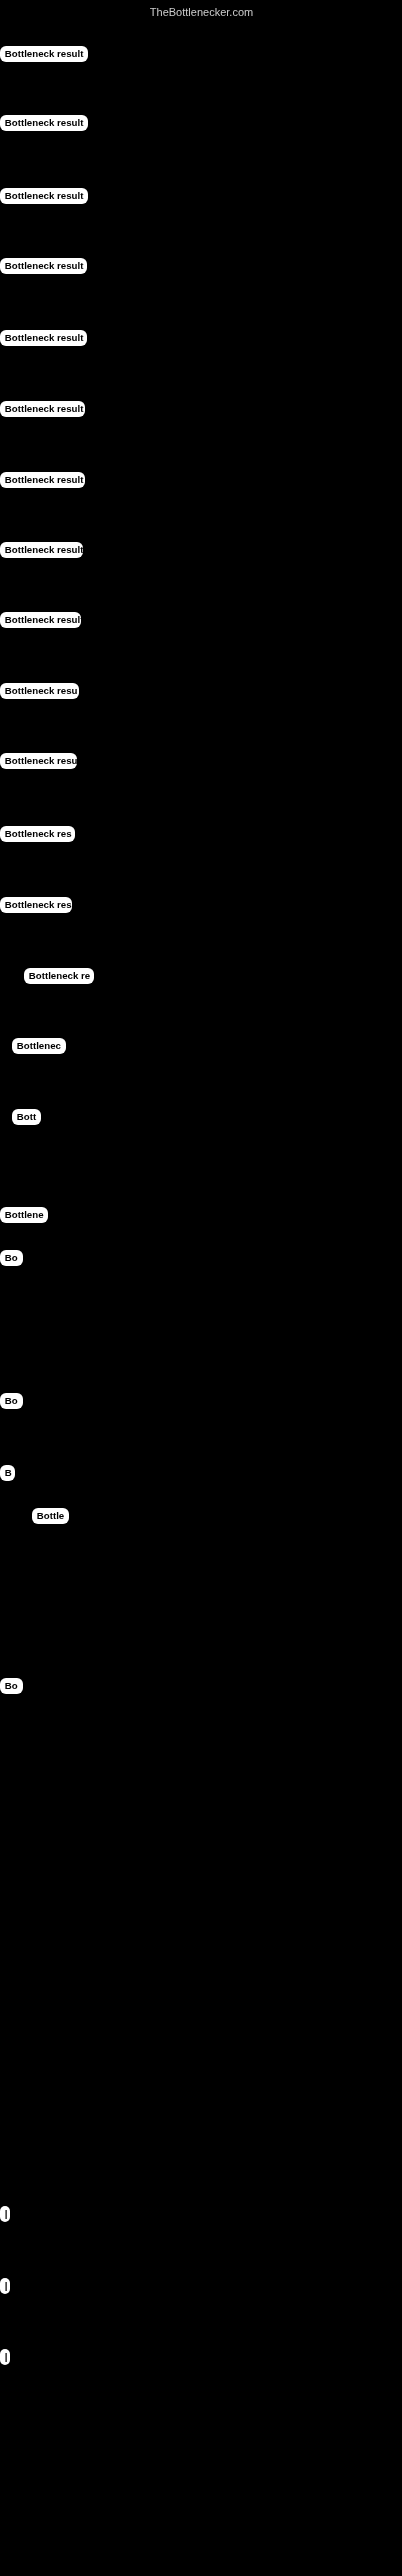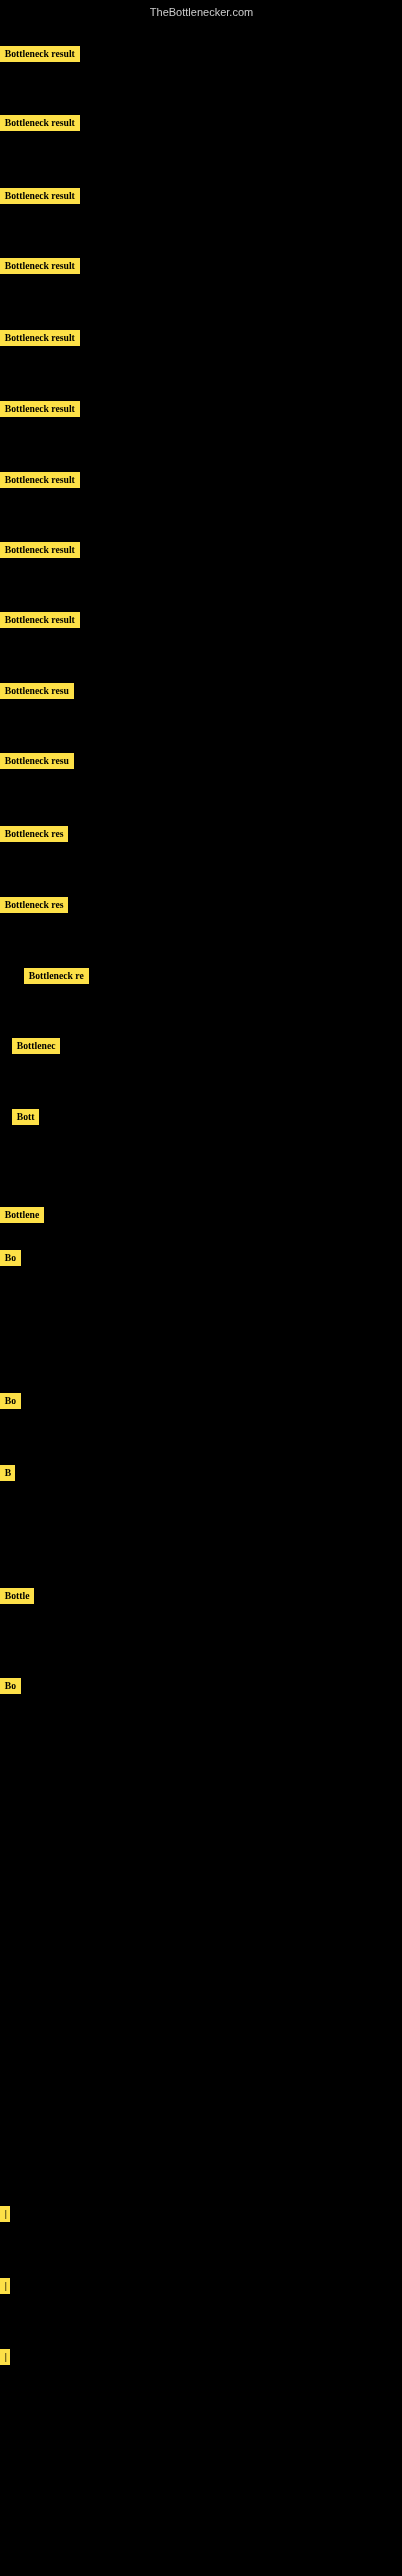--- a/index.html
+++ b/index.html
@@ -19,29 +19,28 @@
     .site-title {
       color: #cccccc;
       font-size: 11px;
       text-align: center;
       padding: 6.4px 0;
       width: 100%;
     }
 
     .bottleneck-badge {
       display: inline-block;
-      background-color: #fde047;
+      background-color: #ffffff;
       color: #000000;
       font-size: 9.7px;
       font-weight: bold;
       padding: 2.4px 4.8px;
-      border-radius: 0;
+      border-radius: 6px;
       white-space: nowrap;
       overflow: hidden;
-      font-family: Liberation Serif, serif;
     }
 
     .badge-row {
       position: absolute;
       left: 0;
     }
   </style>
 </head>
 <body>
 
@@ -61,19 +60,19 @@
     <div class="badge-row" style="top: 753px;"><span class="bottleneck-badge" style="max-width: 77px;">Bottleneck resu</span></div>
     <div class="badge-row" style="top: 826px;"><span class="bottleneck-badge" style="max-width: 75px;">Bottleneck res</span></div>
     <div class="badge-row" style="top: 897px;"><span class="bottleneck-badge" style="max-width: 72px;">Bottleneck res</span></div>
     <div class="badge-row" style="top: 968px; padding-left: 24px;"><span class="bottleneck-badge" style="max-width: 70px;">Bottleneck re</span></div>
     <div class="badge-row" style="top: 1038px; margin-left: 12px;"><span class="bottleneck-badge" style="max-width: 60px;">Bottlenec</span></div>
     <div class="badge-row" style="top: 1109px;"><span class="bottleneck-badge" style="max-width: 36px; margin-left: 12px;">Bott</span></div>
     <div class="badge-row" style="top: 1179px; margin-top: 28px;"><span class="bottleneck-badge" style="max-width: 52px;">Bottlene</span></div>
     <div class="badge-row" style="top: 1250px;"><span class="bottleneck-badge" style="max-width: 22.5px;">Bo</span></div>
     <div class="badge-row" style="top: 1393px;"><span class="bottleneck-badge" style="max-width: 22.5px;">Bo</span></div>
     <div class="badge-row" style="top: 1465px;"><span class="bottleneck-badge" style="max-width: 14.5px;">B</span></div>
-    <div class="badge-row" style="top: 1588px;"><span class="bottleneck-badge" style="max-width: 42px;">Bottle</span></div>
+    <div class="badge-row" style="top: 1508px; padding-left: 32px;"><span class="bottleneck-badge" style="max-width: 42px;">Bottle</span></div>
     <div class="badge-row" style="top: 1678px;"><span class="bottleneck-badge" style="max-width: 22.5px;">Bo</span></div>
     <div class="badge-row" style="top: 2206px;"><span class="bottleneck-badge" style="max-width: 9.7px;">|</span></div>
     <div class="badge-row" style="top: 2278px;"><span class="bottleneck-badge" style="max-width: 9.7px;">|</span></div>
     <div class="badge-row" style="top: 2349px;"><span class="bottleneck-badge" style="max-width: 9.7px;">|</span></div>
   </div>
 
 
 </body></html>

